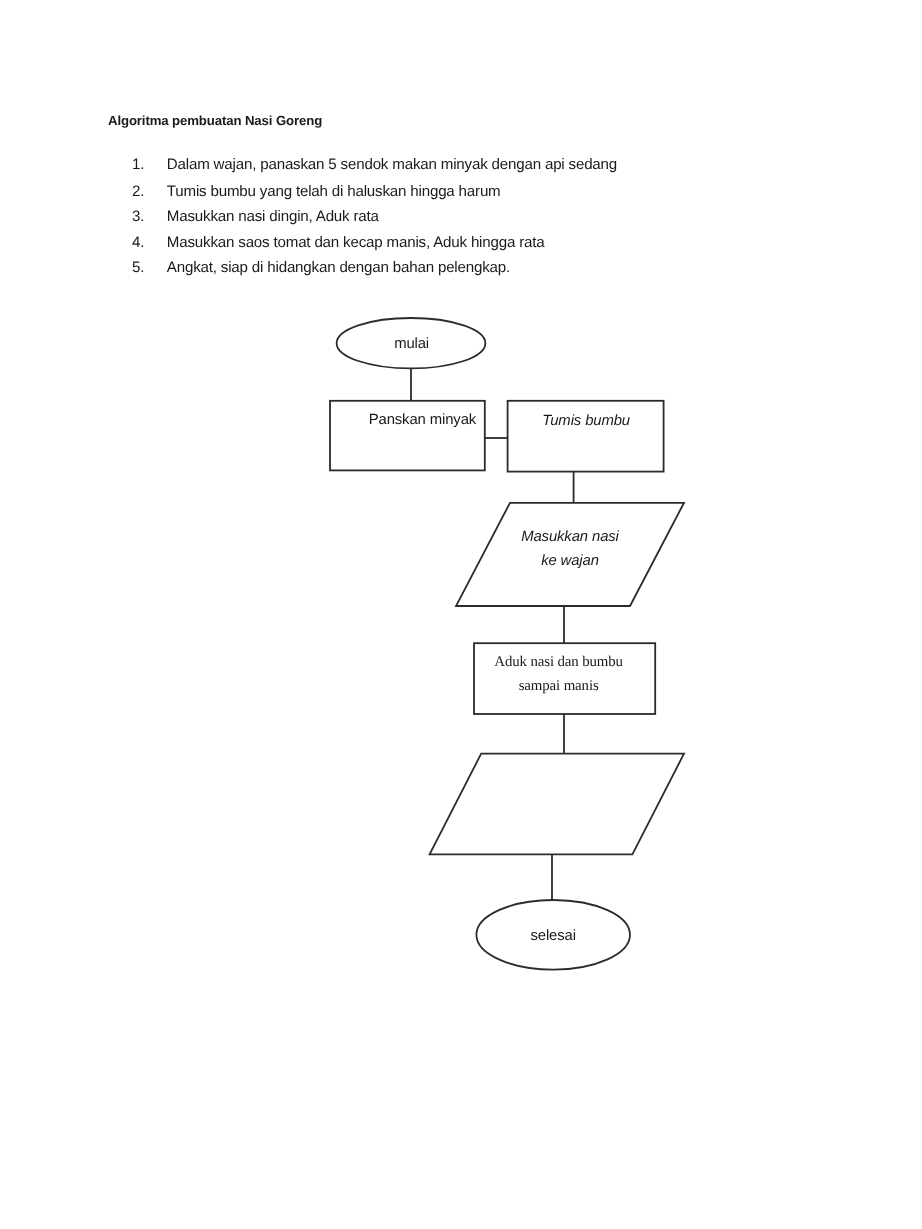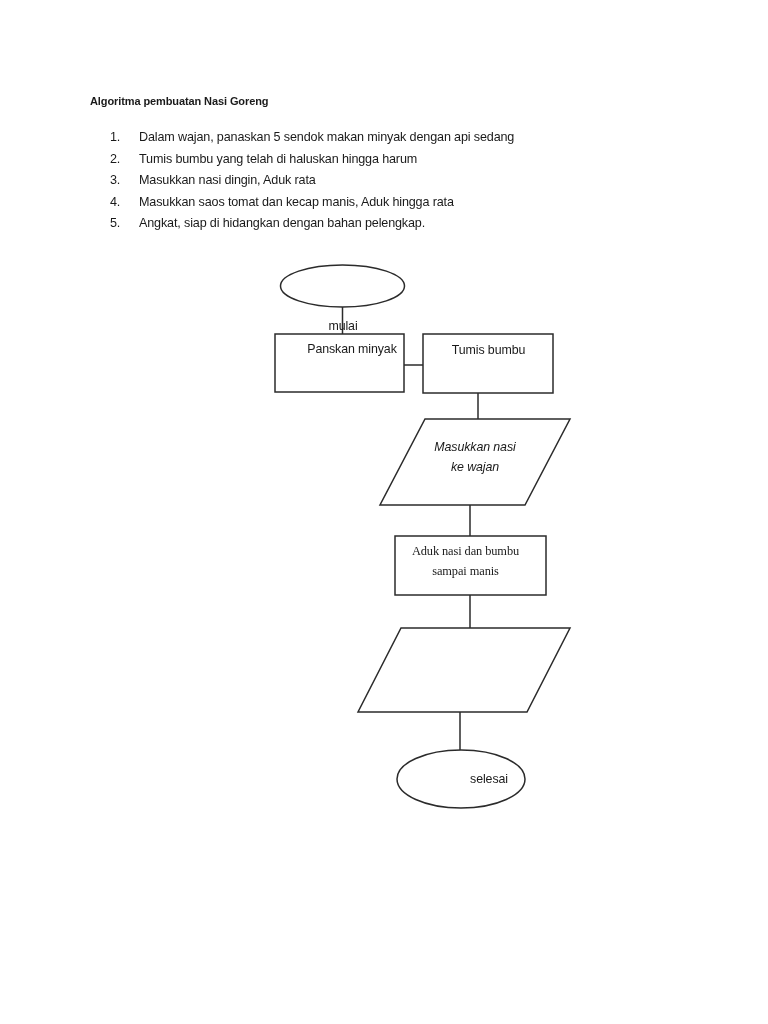--- a/index.html
+++ b/index.html
@@ -77,27 +77,27 @@
     text-align: center;
     font-size: 12.4px;
     letter-spacing: -0.1px;
     line-height: 20px;
     color: #1a1a1a;
     pointer-events: none;
     white-space: nowrap;
   }
 
   
-  .lbl-mulai        { left: 280px; top: 276px; width: 126px; margin-top: 40px; }
+  .lbl-mulai        { left: 280px; top: 276px; width: 126px; }
   .lbl-panaskan     { left: 275px; top: 339px; width: 154px; }
-  .lbl-tumis        { left: 423px; top: 340px; width: 131px; }
+  .lbl-tumis        { left: 423px; top: 340px; width: 131px; font-style: italic; }
   .lbl-masukkan     { left: 400px; top: 437px; width: 150px; font-style: italic; }
   .lbl-aduk         { left: 395px; top: 541px; width: 141px; font-family: Liberation Serif, serif; }
   .lbl-angkat       { left: 385px; top: 647px; width: 158px; }
-  .lbl-selesai      { left: 397px; top: 769px; width: 128px; padding-left: 28px; }
+  .lbl-selesai      { left: 397px; top: 769px; width: 128px; }
 </style>
 </head>
 <body>
 
 <div class="page">
 
   <div class="doc-title">Algoritma pembuatan Nasi Goreng</div>
 
   <div class="steps">
     <div class="step-row">

